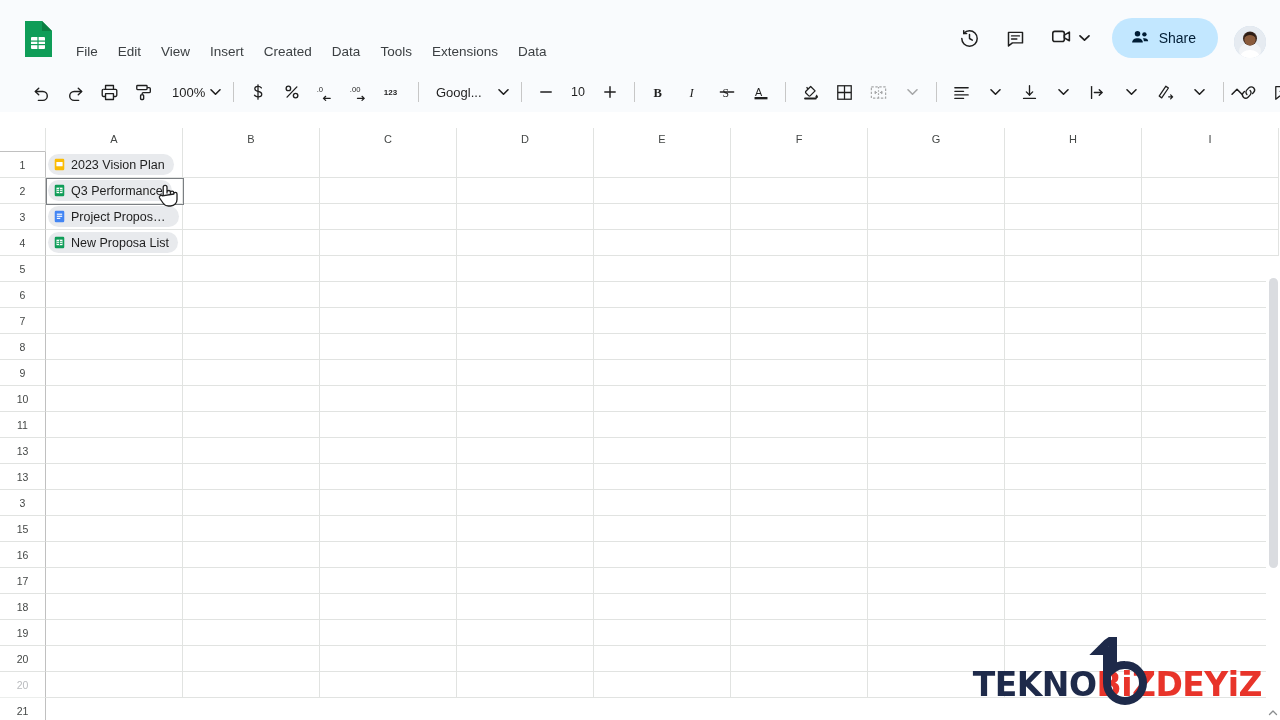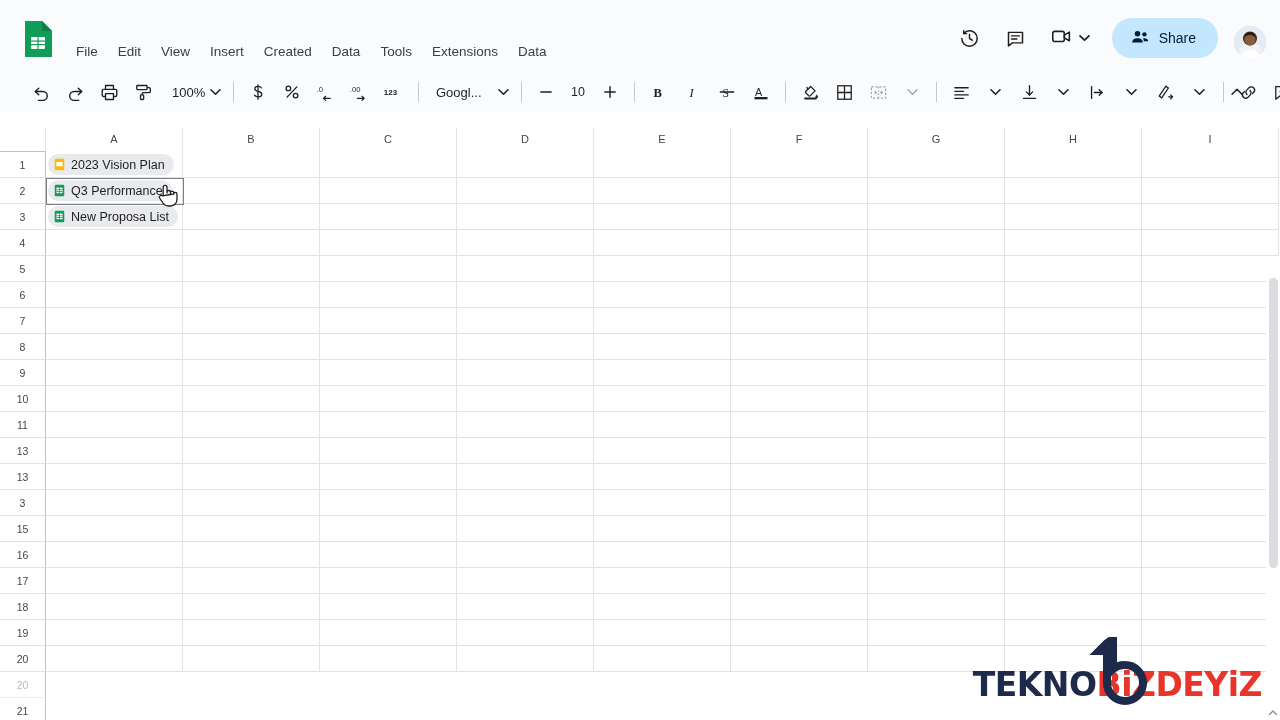--- a/index.html
+++ b/index.html
@@ -576,20 +576,41 @@
         <div class="cell" style="width: 137px;"></div>
         <div class="cell" style="width: 137px;"></div>
         <div class="cell" style="width: 137px;"></div>
         <div class="cell" style="width: 137px;"></div>
         <div class="cell" style="width: 137px;"></div>
       </div>
       <div class="grid-row">
         <div class="cell chipcell" style="width: 137px;">
           <span class="chip">
             <svg class="fi" viewBox="0 0 13 15">
+              <rect x="1" y="1" width="11" height="13" rx="1.4" fill="#4285f4"></rect>
+              <rect x="3.4" y="4.2" width="6.2" height="1.3" fill="#ffffff"></rect>
+              <rect x="3.4" y="6.6" width="6.2" height="1.3" fill="#ffffff"></rect>
+              <rect x="3.4" y="9" width="4" height="1.3" fill="#ffffff"></rect>
+            </svg>
+            <span class="cl">Project Proposa...</span>
+          </span>
+        </div>
+        <div class="cell" style="width: 137px;"></div>
+        <div class="cell" style="width: 137px;"></div>
+        <div class="cell" style="width: 137px;"></div>
+        <div class="cell" style="width: 137px;"></div>
+        <div class="cell" style="width: 137px;"></div>
+        <div class="cell" style="width: 137px;"></div>
+        <div class="cell" style="width: 137px;"></div>
+        <div class="cell" style="width: 137px;"></div>
+      </div>
+      <div class="grid-row">
+        <div class="cell chipcell" style="width: 137px;">
+          <span class="chip">
+            <svg class="fi" viewBox="0 0 13 15">
               <rect x="1" y="1" width="11" height="13" rx="1.4" fill="#0f9d58"></rect>
               <rect x="3" y="4.2" width="7" height="6.4" fill="#ffffff"></rect>
               <rect x="3" y="6.2" width="7" height="0.9" fill="#0f9d58"></rect>
               <rect x="3" y="8.3" width="7" height="0.9" fill="#0f9d58"></rect>
               <rect x="6.1" y="4.2" width="0.9" height="6.4" fill="#0f9d58"></rect>
             </svg>
             <span class="cl">New Proposa List</span>
           </span>
         </div>
         <div class="cell" style="width: 137px;"></div>

